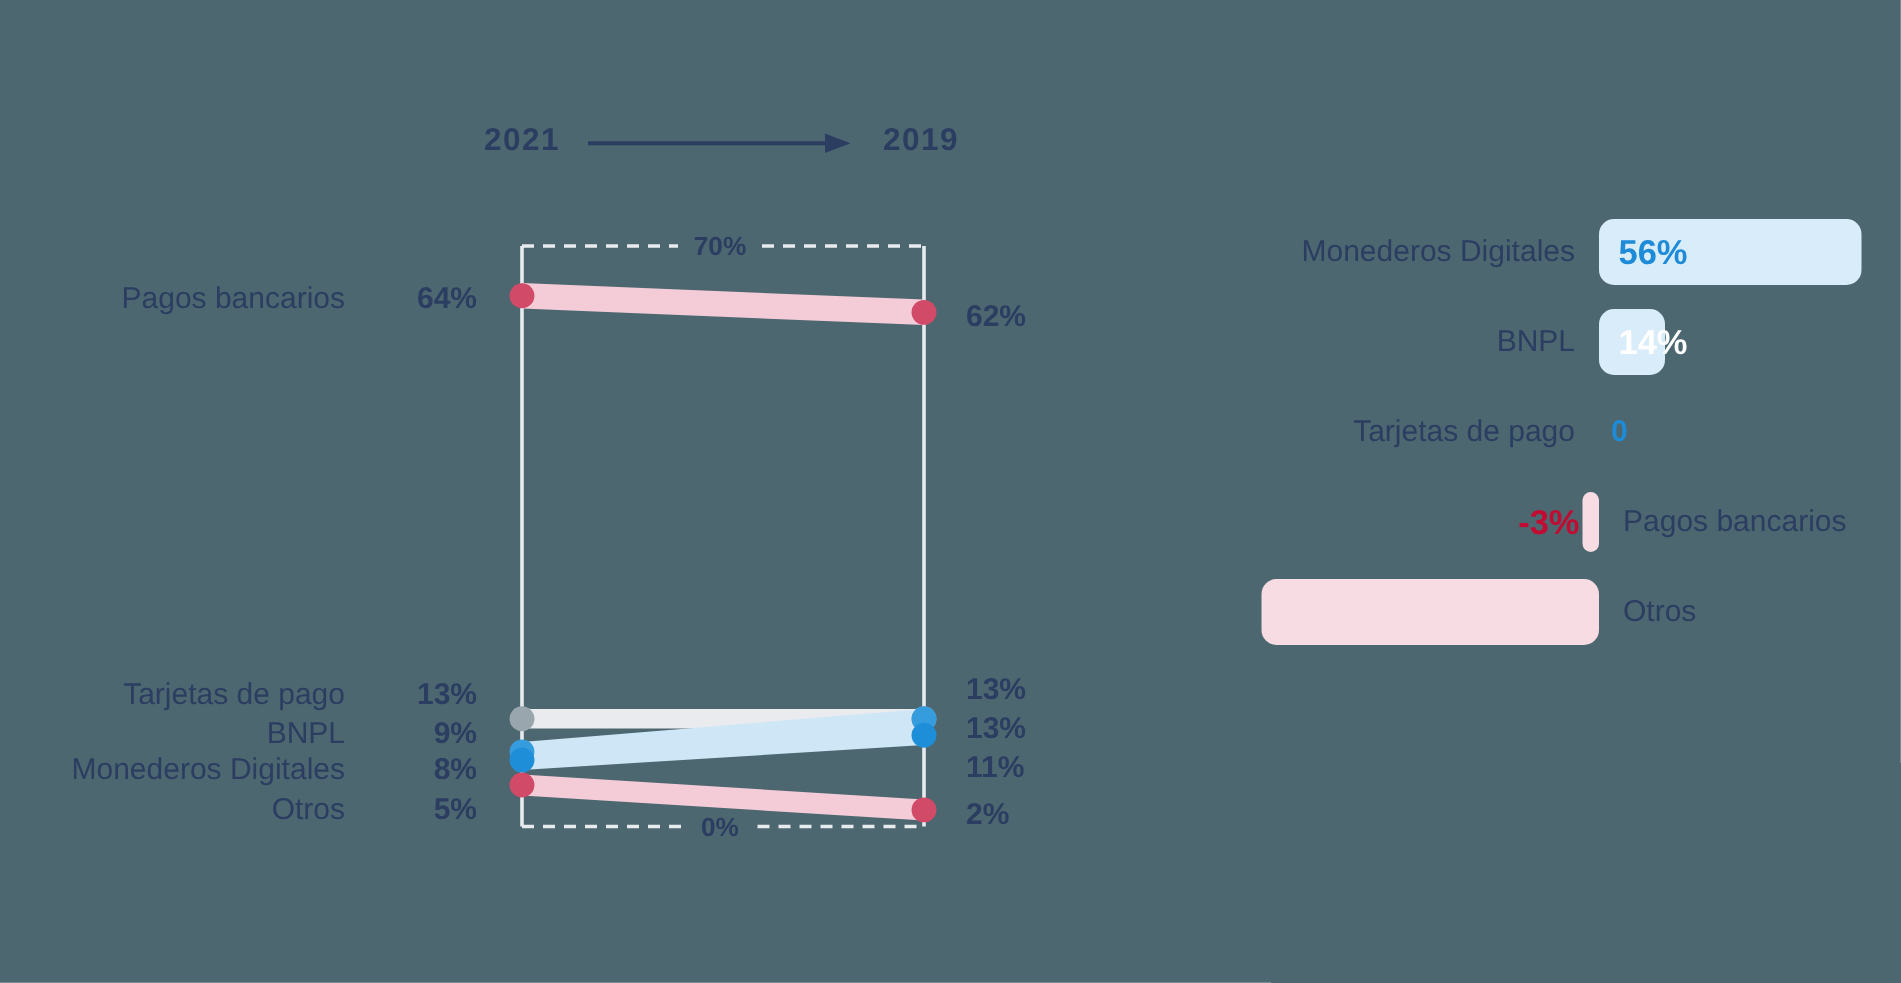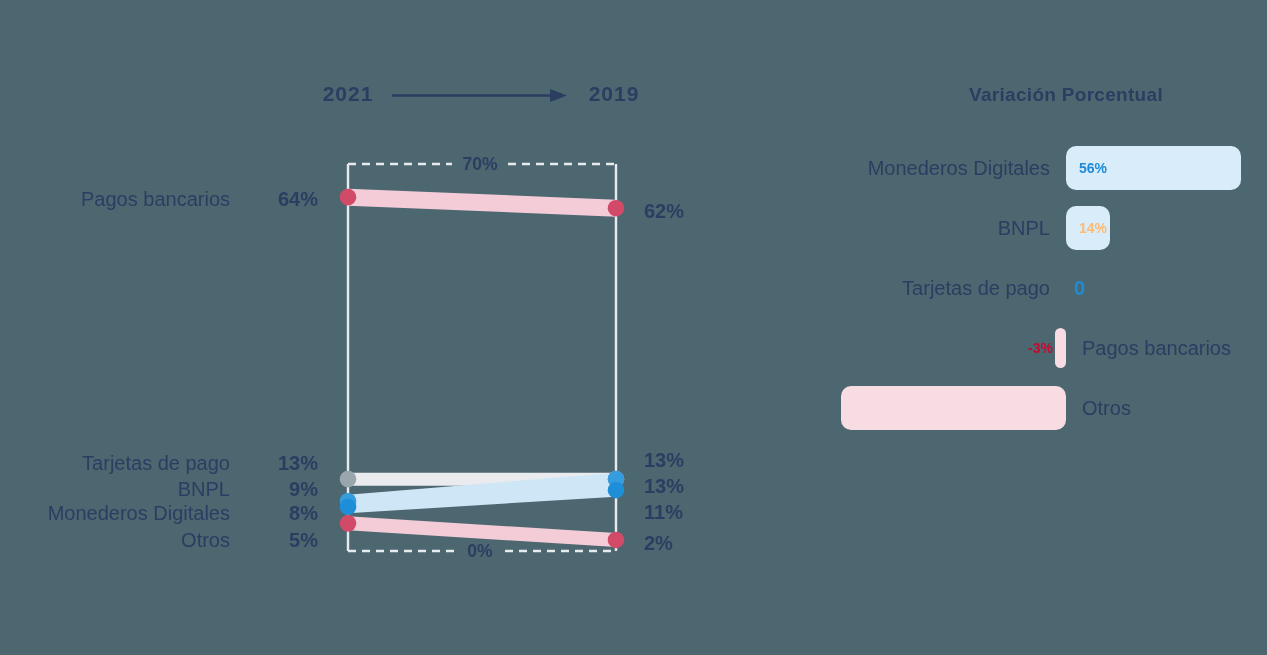--- a/index.html
+++ b/index.html
@@ -17,38 +17,37 @@
     text-align:center;color:#2b3e62;
   }
   .var-title{
     top:84px;left:891px;width:350px;
     font-size:19px;font-weight:bold;letter-spacing:0.3px;
     text-align:center;color:#2b3e62;
   }
   #slope-svg{position:absolute;left:0;top:0;}
   #variation-panel{position:absolute;left:0;top:0;width:1267px;height:655px;}
   .vbar{position:absolute;}
-  .vval{position:absolute;font-weight:bold;font-size:14px;white-space:nowrap;}
+  .vval{position:absolute;font-weight:bold;font-size:23px;white-space:nowrap;}
   .vcat{position:absolute;font-size:20px;color:#2b3e62;white-space:nowrap;}
 </style>
 </head>
 <body>
 
 <div class="stage">
 
   <div class="abs year" style="left:296px;">2021</div>
 
   <svg class="abs" style="left:390px;top:87px;" width="180" height="17" viewBox="0 0 180 17">
     <line x1="2" y1="8.5" x2="160" y2="8.5" stroke="#2b3e62" stroke-width="2.6"></line>
     <polygon points="160,2 177,8.5 160,15" fill="#2b3e62"></polygon>
   </svg>
 
   <div class="abs year" style="left:562px;">2019</div>
 
-  <div class="abs var-title">Variación Porcentual</div>
 
   <svg id="slope-svg" width="780" height="655" viewBox="0 0 780 655">
       <line x1="348" y1="164" x2="348" y2="551" stroke="#e8ebee" stroke-width="2.4"></line>
       <line x1="616" y1="164" x2="616" y2="551" stroke="#e8ebee" stroke-width="2.4"></line>
       <line x1="348" y1="164" x2="452" y2="164" stroke="#e8ebee" stroke-width="2.4" stroke-dasharray="8 6"></line>
       <line x1="508" y1="164" x2="616" y2="164" stroke="#e8ebee" stroke-width="2.4" stroke-dasharray="8 6"></line>
       <text x="480" y="164" fill="#2b3e62" font-size="17.5" font-weight="bold" text-anchor="middle" dominant-baseline="central">70%</text>
       <line x1="348" y1="551" x2="455" y2="551" stroke="#e8ebee" stroke-width="2.4" stroke-dasharray="8 6"></line>
       <line x1="505" y1="551" x2="616" y2="551" stroke="#e8ebee" stroke-width="2.4" stroke-dasharray="8 6"></line>
       <text x="480" y="551" fill="#2b3e62" font-size="17.5" font-weight="bold" text-anchor="middle" dominant-baseline="central">0%</text>
@@ -82,21 +81,21 @@
       <text x="230" y="540" fill="#2b3e62" font-size="20" text-anchor="end" dominant-baseline="central">Otros</text>
       <text x="318" y="540" fill="#2b3e62" font-size="20" font-weight="bold" text-anchor="end" dominant-baseline="central">5%</text>
       <text x="644" y="543" fill="#2b3e62" font-size="20" font-weight="bold" text-anchor="start" dominant-baseline="central">2%</text>
     </svg>
 
   <div id="variation-panel">
       <div class="vbar" style="position:absolute;left:1066px;top:146px;width:175px;height:44px;background:#d9ecf9;border-radius:10px;"></div>
       <div class="vval" style="position:absolute;left:1079px;top:146px;height:44px;line-height:45px;color:#1d8bd8;">56%</div>
       <div class="vcat" style="position:absolute;left:690px;width:360px;top:155px;line-height:26px;text-align:right;">Monederos Digitales</div>
       <div class="vbar" style="position:absolute;left:1066px;top:206px;width:43.75px;height:44px;background:#d9ecf9;border-radius:10px;"></div>
-      <div class="vval" style="position:absolute;left:1079px;top:206px;height:44px;line-height:45px;color:#fdba74;">14%</div>
+      <div class="vval" style="position:absolute;left:1079px;top:206px;height:44px;line-height:45px;color:#ffffff;">14%</div>
       <div class="vcat" style="position:absolute;left:690px;width:360px;top:215px;line-height:26px;text-align:right;">BNPL</div>
       <div class="vval" style="position:absolute;left:1074px;top:266px;height:44px;line-height:45px;color:#1d8bd8;font-size:20px;">0</div>
       <div class="vcat" style="position:absolute;left:690px;width:360px;top:275px;line-height:26px;text-align:right;">Tarjetas de pago</div>
       <div class="vbar" style="position:absolute;left:1055px;top:328px;width:11px;height:40px;background:#f8dce4;border-radius:6px;"></div>
       <div class="vval" style="position:absolute;left:893px;width:160px;top:326px;height:44px;line-height:45px;text-align:right;color:#c10b32;">-3%</div>
       <div class="vcat" style="position:absolute;left:1082px;top:335px;line-height:26px;">Pagos bancarios</div>
       <div class="vbar" style="position:absolute;left:841px;top:386px;width:225px;height:44px;background:#f8dce4;border-radius:10px;"></div>
       <div class="vcat" style="position:absolute;left:1082px;top:395px;line-height:26px;">Otros</div>
     </div>
 

